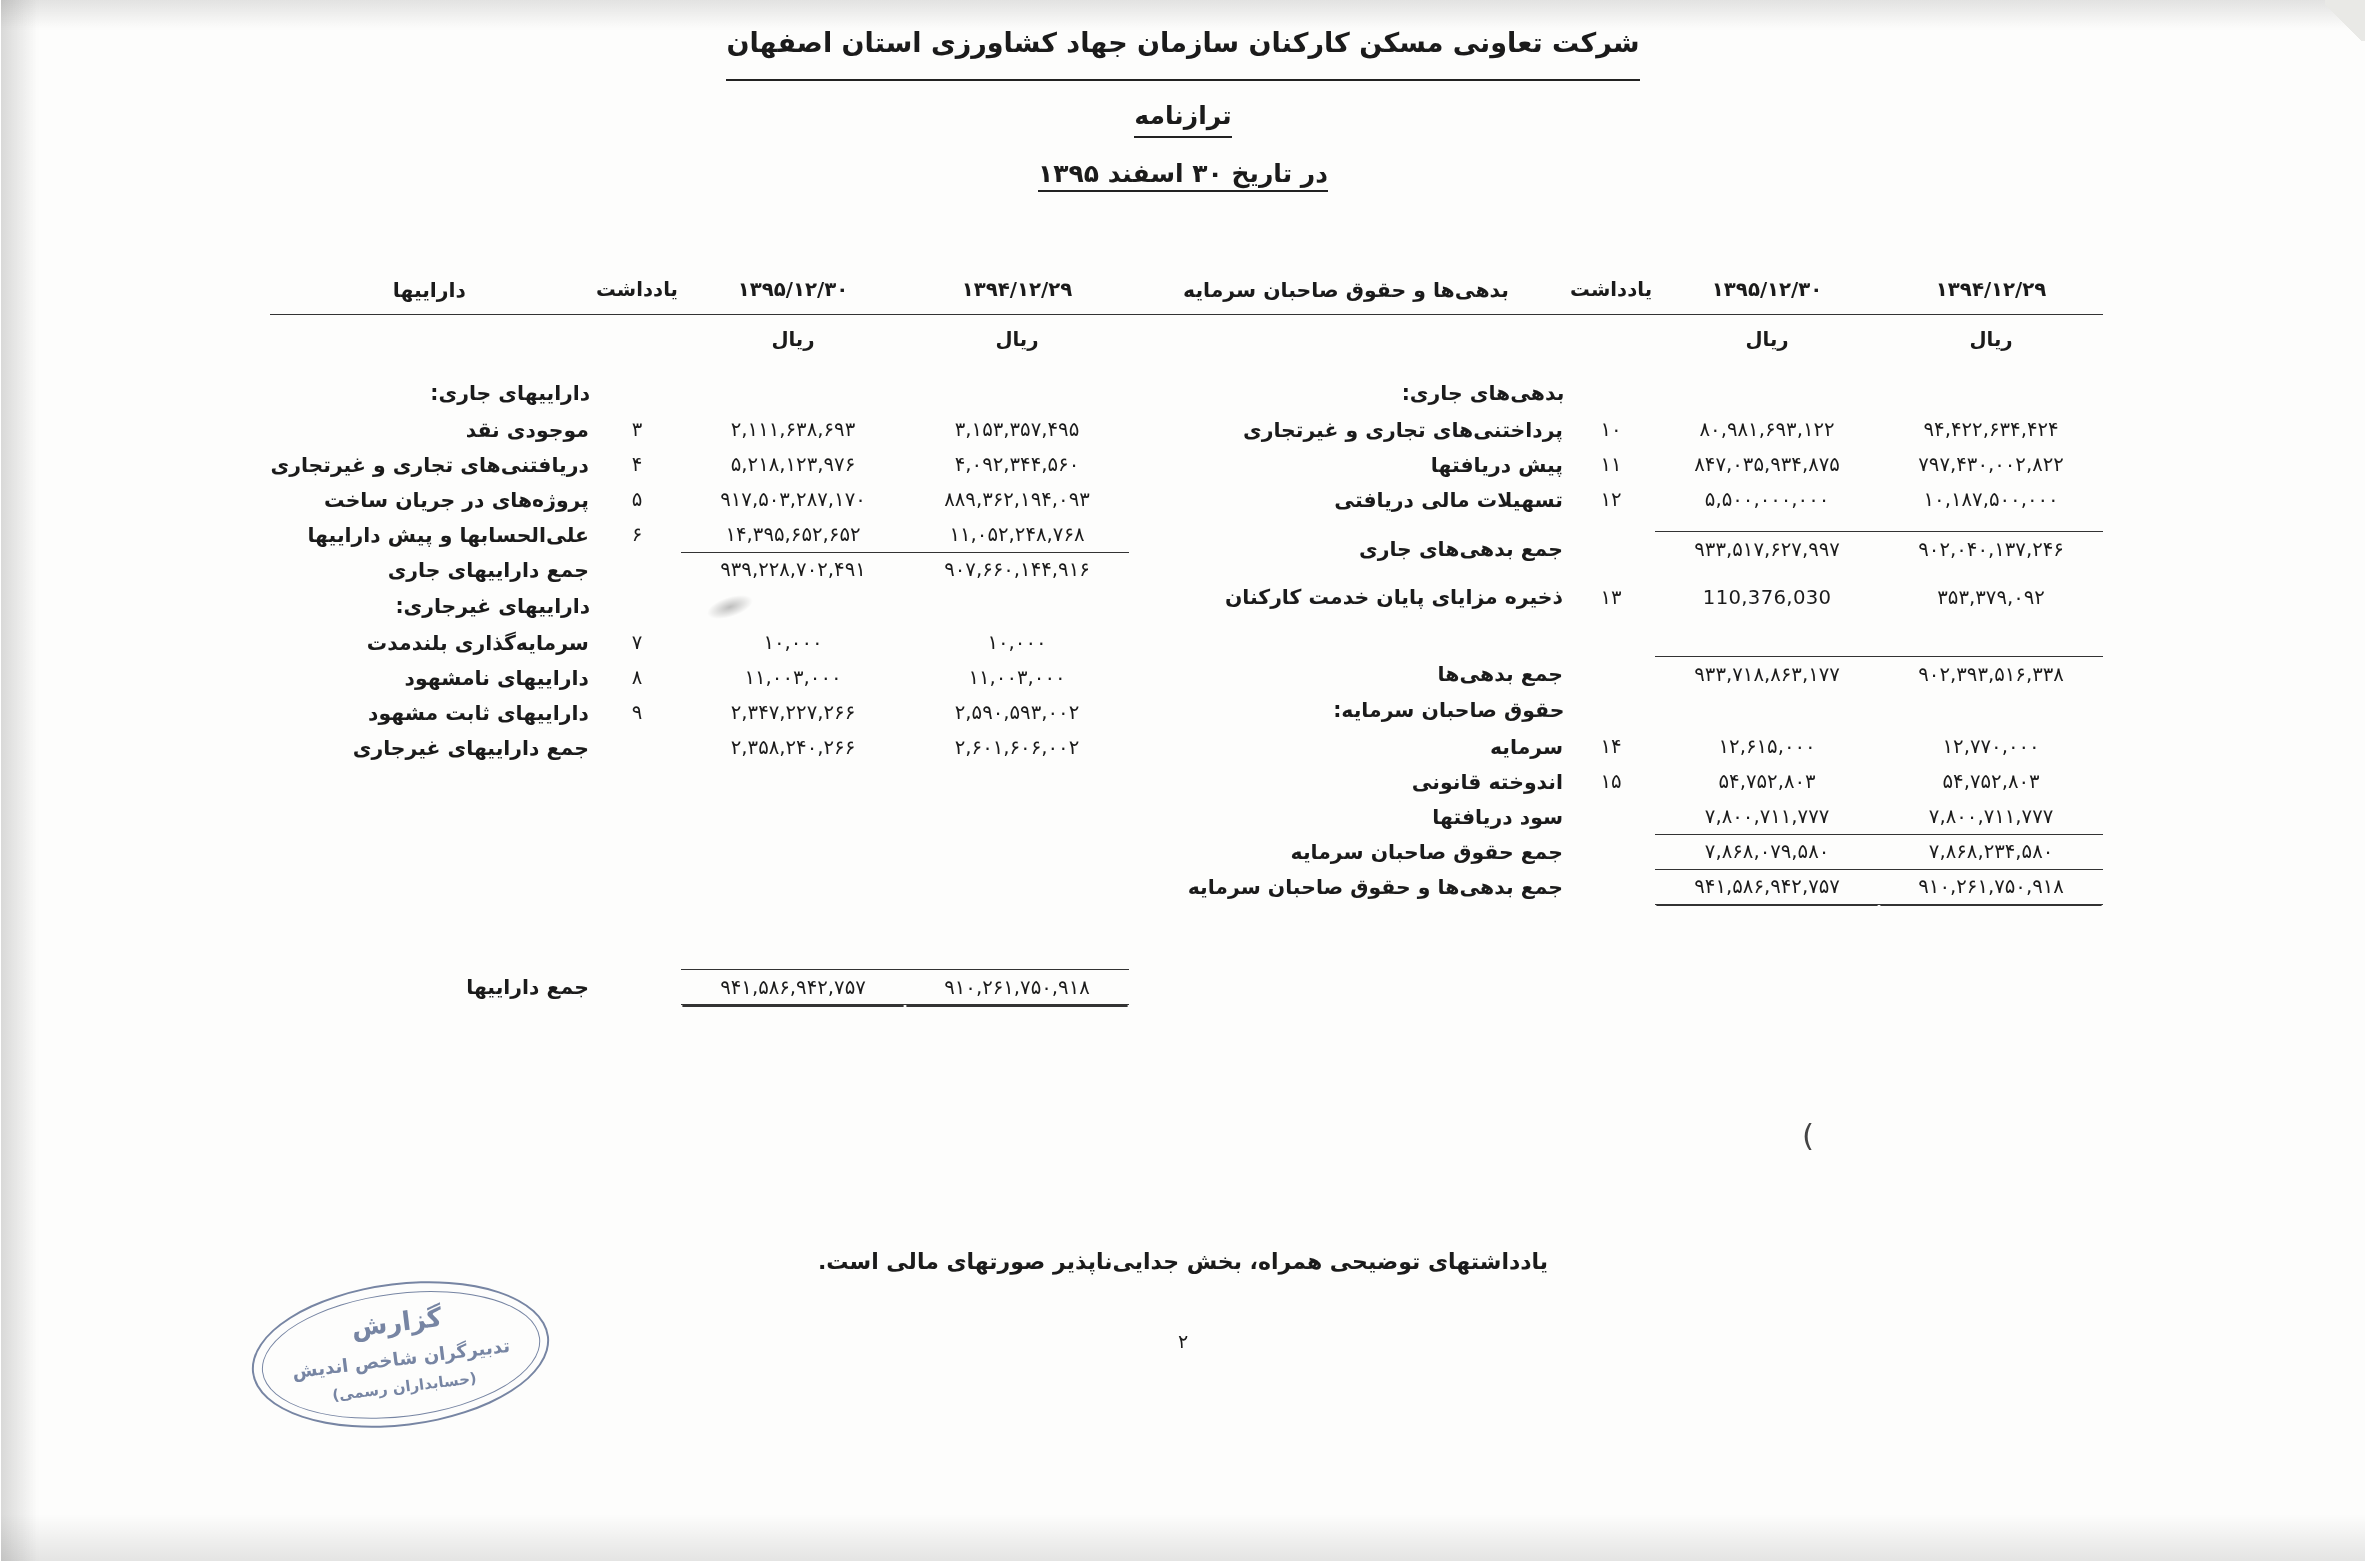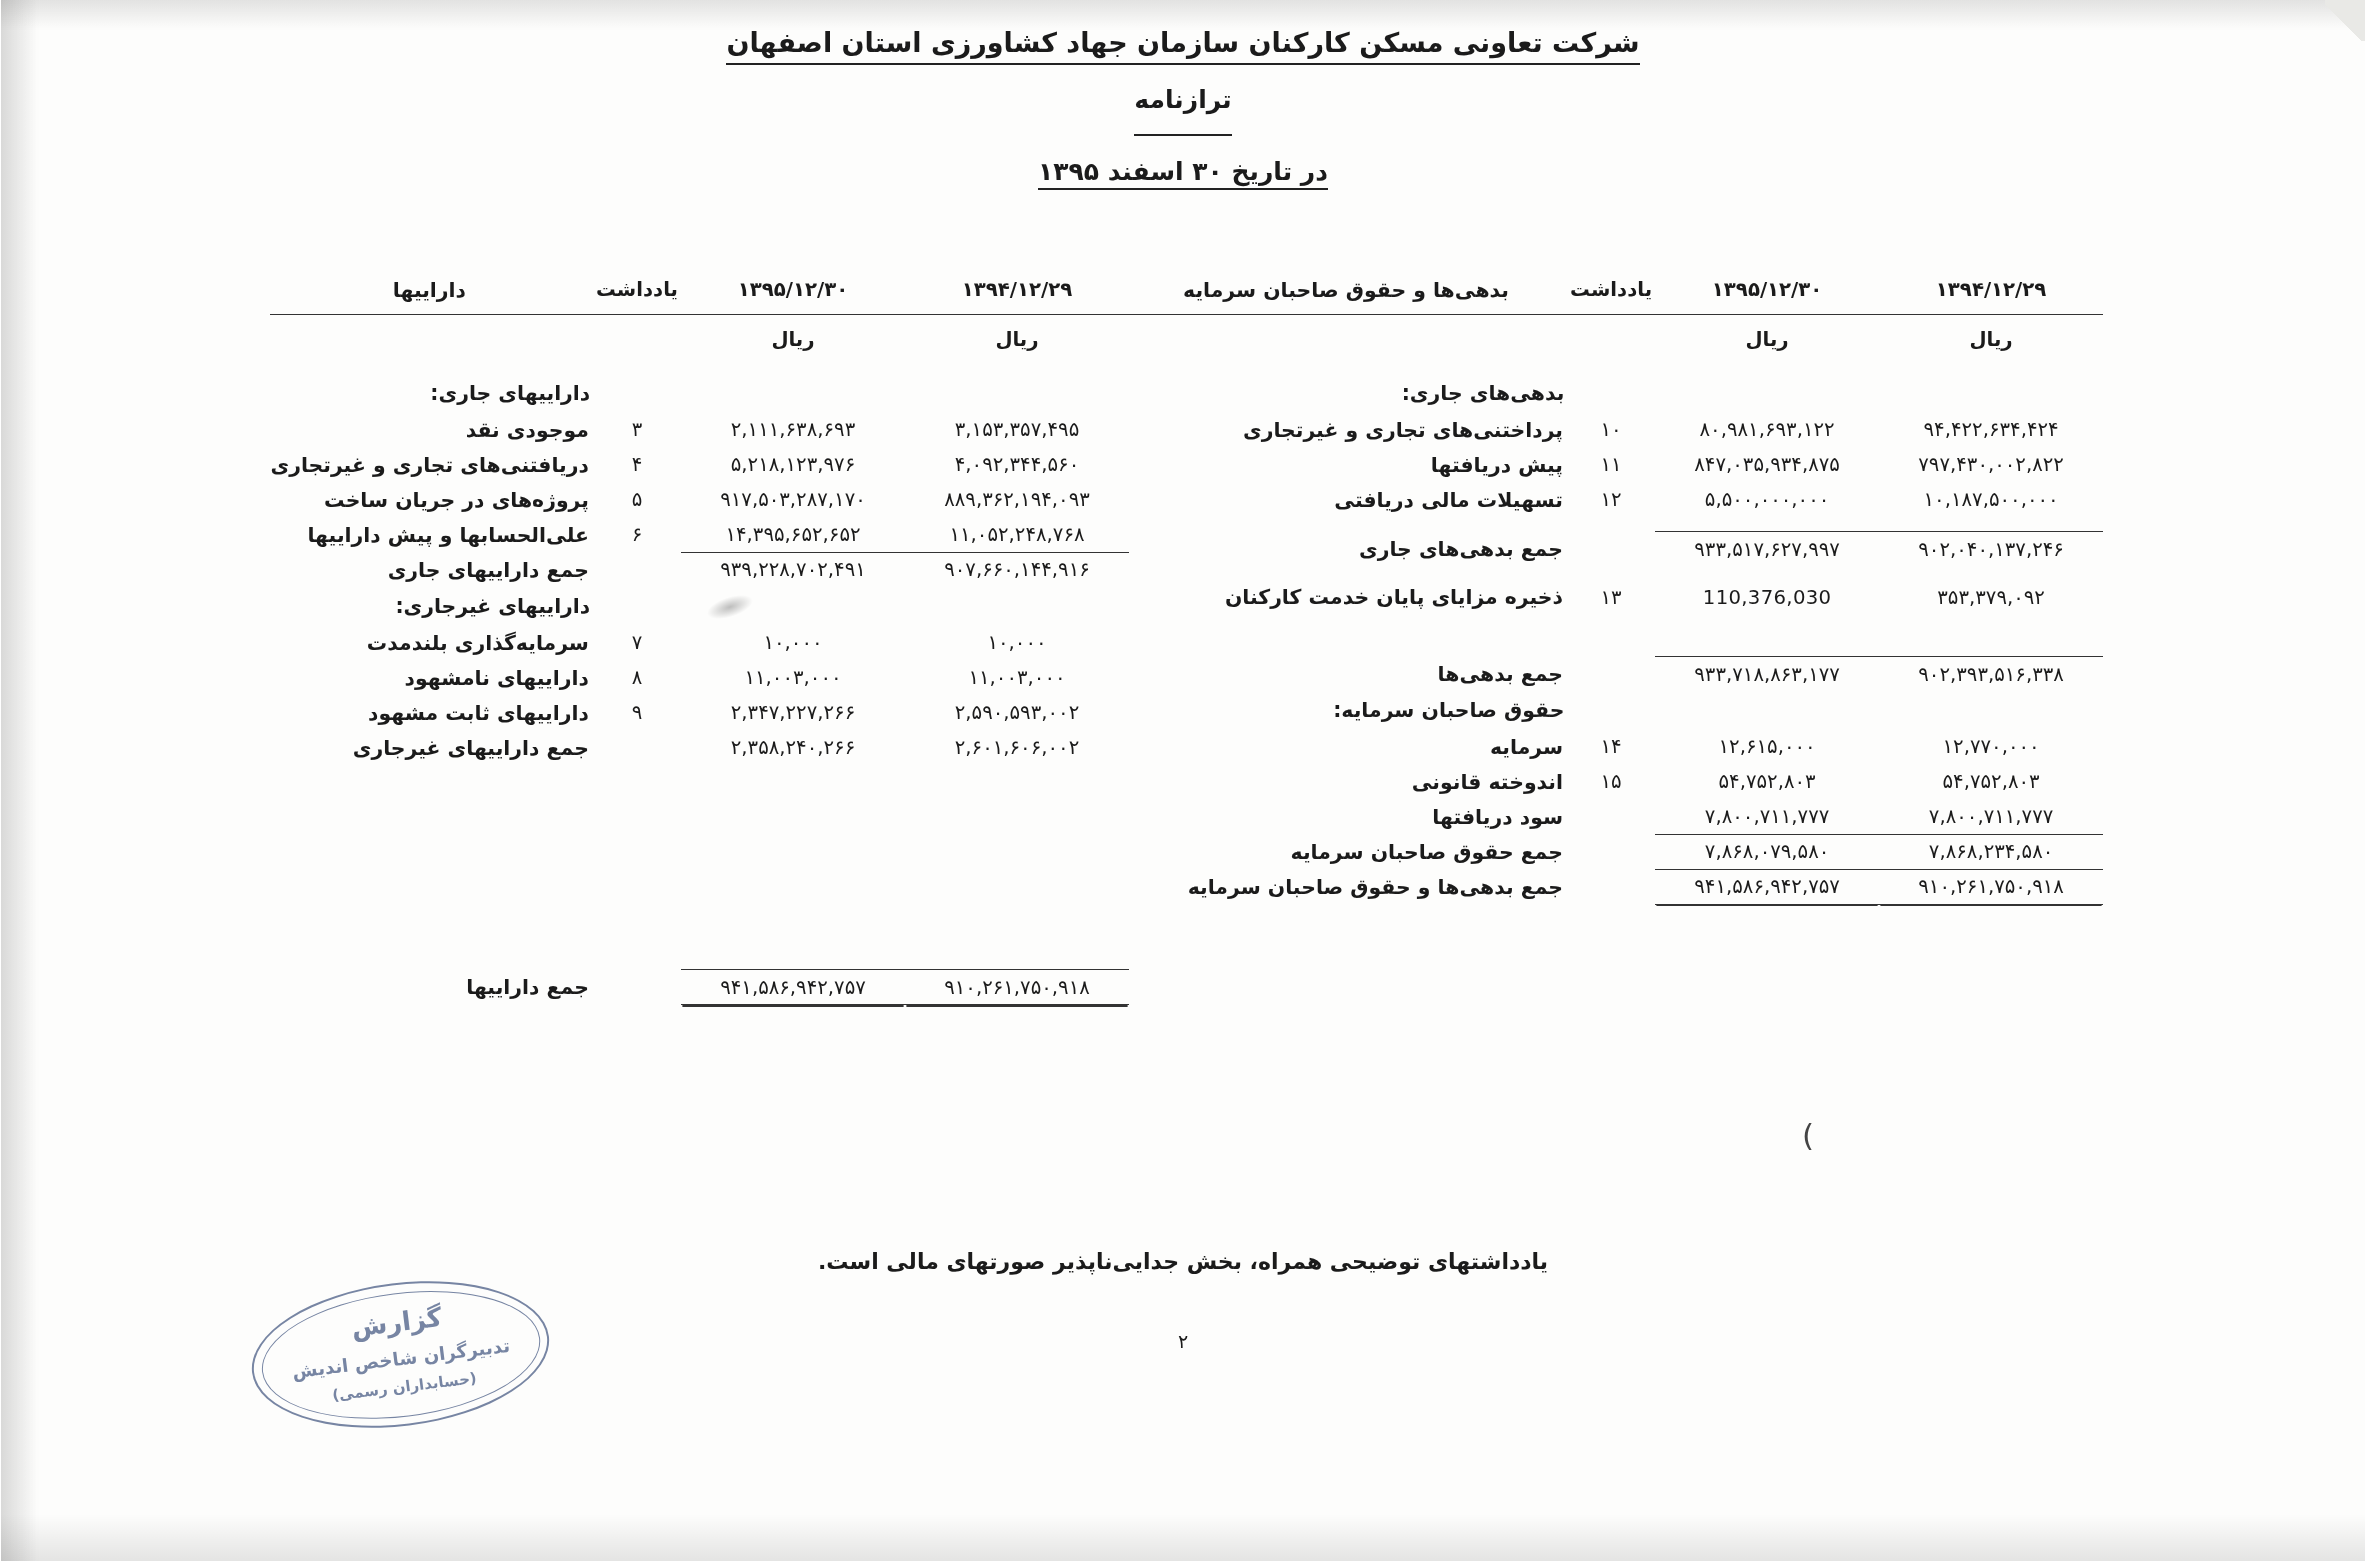--- a/index.html
+++ b/index.html
@@ -32,29 +32,29 @@
   .header {
     text-align: center;
     margin-top: 27px;
   }
   .company-name {
     font-size: 27px;
     font-weight: bold;
     letter-spacing: 0.3px;
     border-bottom: 2px solid #222;
     display: inline-block;
-    padding-bottom: 5px;
+    padding-bottom: 21px;
   }
   .doc-title {
     font-size: 25px;
     font-weight: bold;
     margin-top: 20.4px;
     display: inline-block;
     border-bottom: 2px solid #222;
-    padding-bottom: 20px;
+    padding-bottom: 6px;
   }
   .doc-date {
     font-size: 25px;
     font-weight: bold;
     margin-top: 20.4px;
     display: inline-block;
     border-bottom: 2px solid #222;
     padding-bottom: 2.7px;
   }
   .sheet {

